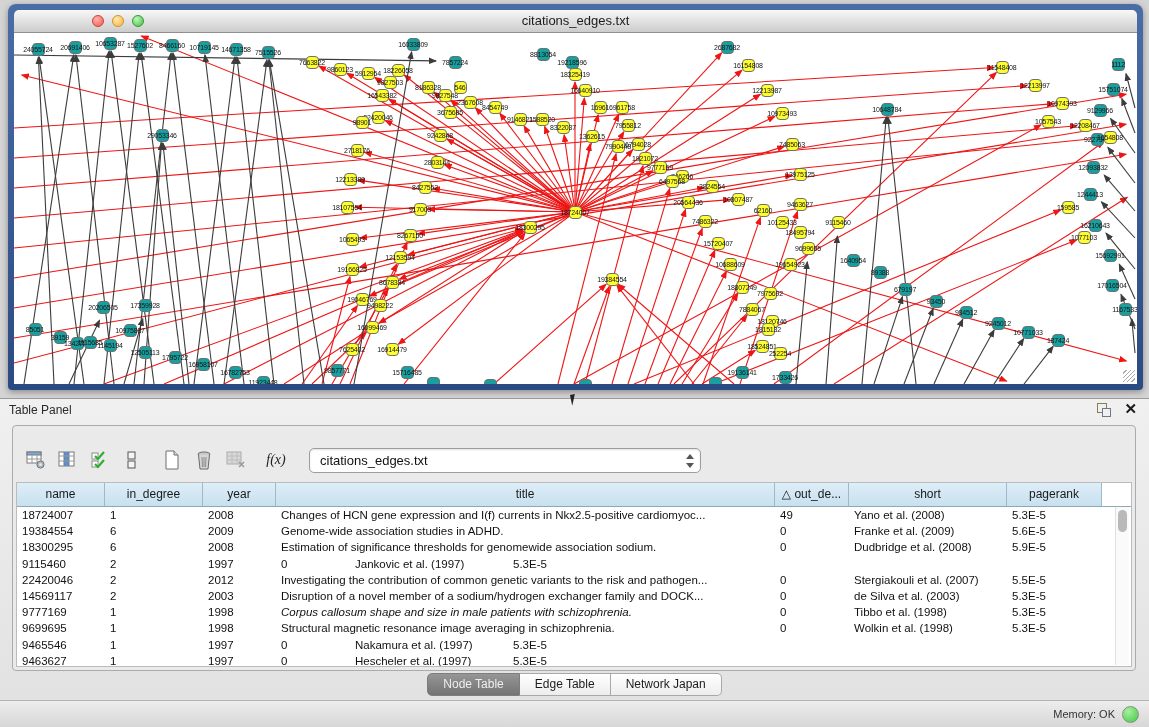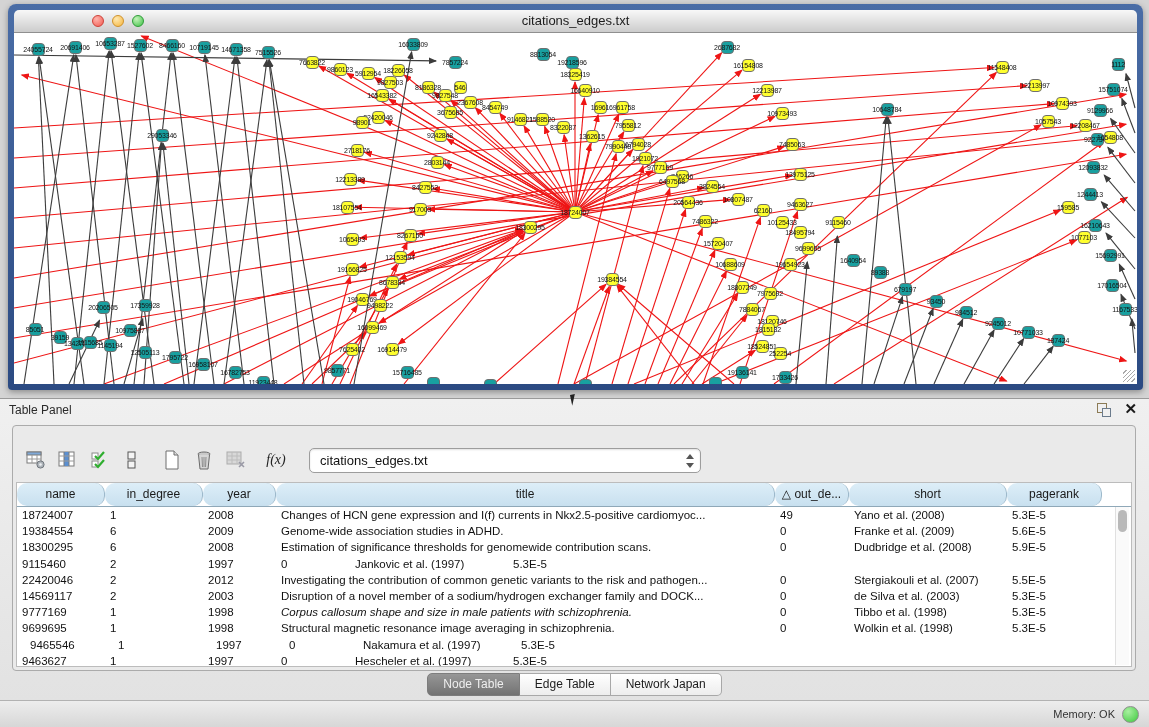--- a/index.html
+++ b/index.html
@@ -48,21 +48,21 @@
          border-radius:5px;box-shadow:inset 0 1px 2px rgba(0,0,0,.12);font-size:13px;color:#111;
          display:flex;align-items:center;padding-left:10px;box-sizing:border-box;}
   .stepper{position:absolute;right:6px;top:3px;width:10px;height:18px;}
   .stepper .up{position:absolute;left:2px;top:2px;width:0;height:0;border-left:4px solid transparent;border-right:4px solid transparent;border-bottom:5px solid #555;}
   .stepper .dn{position:absolute;left:2px;bottom:2px;width:0;height:0;border-left:4px solid transparent;border-right:4px solid transparent;border-top:5px solid #555;}
 
   .tablewrap{position:absolute;left:3px;right:3px;top:56px;bottom:3px;background:#ffffff;border:1px solid #bcbcbc;overflow:hidden;}
   .thead{display:flex;height:23px;border-bottom:1px solid #8fa8b8;}
   .th{height:23px;line-height:23px;text-align:center;font-size:12px;color:#1a1a1a;
       background:linear-gradient(#ddeef8,#c8e0ef);border-right:1px solid #9db9cb;box-sizing:border-box;
-      overflow:hidden;white-space:nowrap;flex:0 0 auto;border-radius:10px;}
+      overflow:hidden;white-space:nowrap;flex:0 0 auto;}
   .tr{display:flex;height:16.2px;}
   .td{font-size:11.5px;line-height:16.2px;color:#111;padding-left:5px;box-sizing:border-box;
       overflow:hidden;white-space:nowrap;flex:0 0 auto;}
   .vscroll{position:absolute;right:2px;top:24px;bottom:1px;width:13px;background:#fafafa;border-left:1px solid #e0e0e0;}
   .vthumb{position:absolute;left:2px;top:3px;width:9px;height:22px;border-radius:5px;background:#b9b9b9;}
 
   .tabbar{position:absolute;left:0;right:0;top:274px;height:23px;display:flex;justify-content:center;}
   .tab{height:21px;line-height:21px;padding:0 15px;font-size:12px;color:#1c1c1c;
        background:linear-gradient(#ffffff,#ededed);border:1px solid #a8a8a8;border-left:none;}
   .tab:first-child{border-left:1px solid #a8a8a8;border-radius:5px 0 0 5px;}
@@ -612,21 +612,21 @@
             <div class="td" style="width: 73px;">2009</div>
             <div class="td" style="width: 499px;">Genome-wide association studies in ADHD.</div>
             <div class="td" style="width: 74px;">0</div>
             <div class="td" style="width: 158px;">Franke et al. (2009)</div>
             <div class="td" style="width: 95px;">5.6E-5</div>
           </div>
           <div class="tr">
             <div class="td" style="width: 88px;">18300295</div>
             <div class="td" style="width: 98px;">6</div>
             <div class="td" style="width: 73px;">2008</div>
-            <div class="td" style="width: 499px;">Estimation of significance thresholds for genomewide contribution scans.</div>
+            <div class="td" style="width: 499px;">Estimation of significance thresholds for genomewide association sodium.</div>
             <div class="td" style="width: 74px;">0</div>
             <div class="td" style="width: 158px;">Dudbridge et al. (2008)</div>
             <div class="td" style="width: 95px;">5.9E-5</div>
           </div>
           <div class="tr">
             <div class="td" style="width: 88px;">9115460</div>
             <div class="td" style="width: 98px;">2</div>
             <div class="td" style="width: 73px;">1997</div>
             <div class="td" style="width: 74px;">0</div>
             <div class="td" style="width: 158px;">Jankovic et al. (1997)</div>
@@ -662,21 +662,21 @@
           <div class="tr">
             <div class="td" style="width: 88px;">9699695</div>
             <div class="td" style="width: 98px;">1</div>
             <div class="td" style="width: 73px;">1998</div>
             <div class="td" style="width: 499px;">Structural magnetic resonance image averaging in schizophrenia.</div>
             <div class="td" style="width: 74px;">0</div>
             <div class="td" style="width: 158px;">Wolkin et al. (1998)</div>
             <div class="td" style="width: 95px;">5.3E-5</div>
           </div>
           <div class="tr">
-            <div class="td" style="width: 88px; margin-left: 8px;">9465546</div>
+            <div class="td" style="width: 88px;">9465546</div>
             <div class="td" style="width: 98px;">1</div>
             <div class="td" style="width: 73px;">1997</div>
             <div class="td" style="width: 74px;">0</div>
             <div class="td" style="width: 158px;">Nakamura et al. (1997)</div>
             <div class="td" style="width: 95px;">5.3E-5</div>
           </div>
           <div class="tr">
             <div class="td" style="width: 88px;">9463627</div>
             <div class="td" style="width: 98px;">1</div>
             <div class="td" style="width: 73px;">1997</div>

